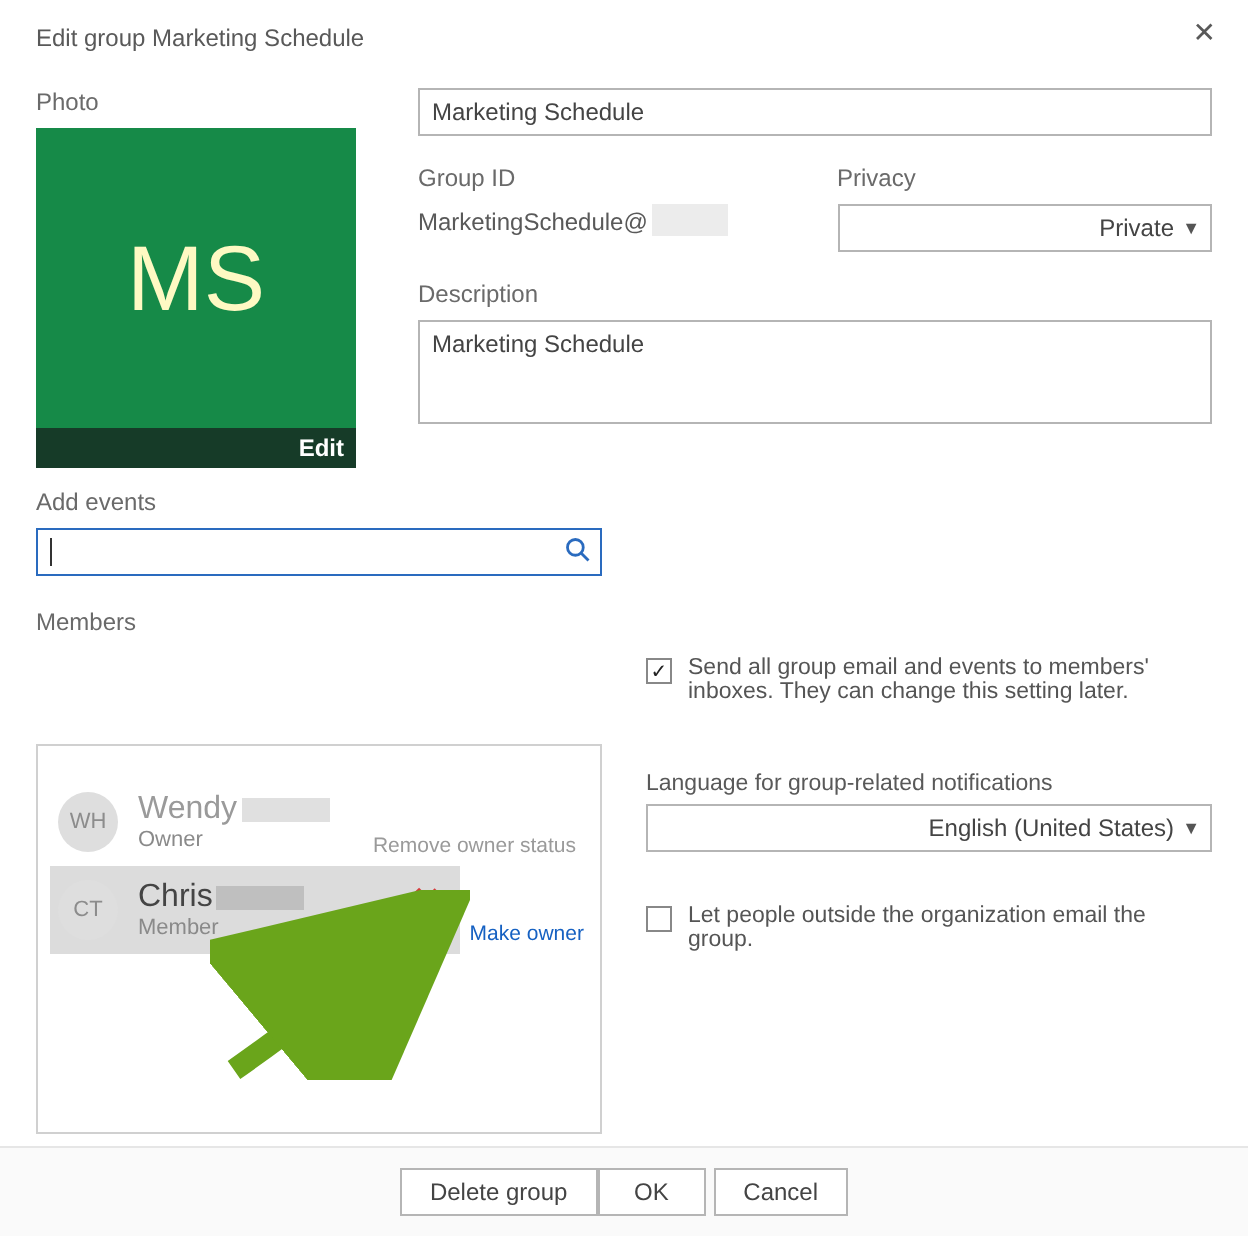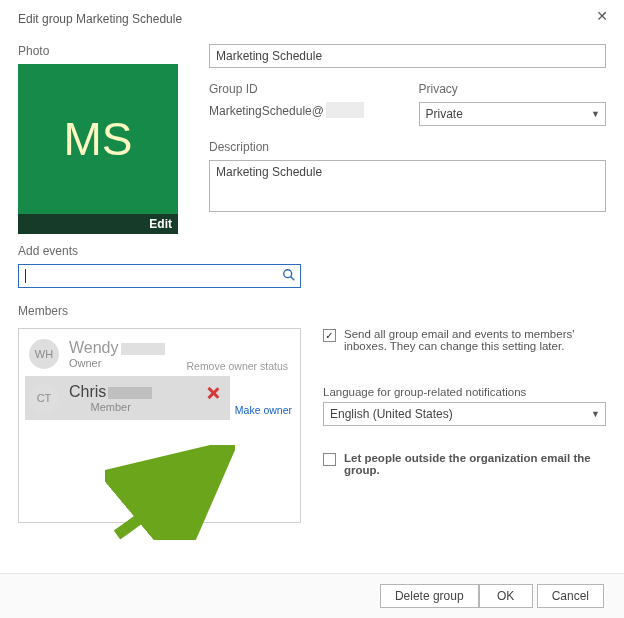--- a/index.html
+++ b/index.html
@@ -64,20 +64,21 @@
   .row .cell { flex: 1; }
   .group-id-line {
     display: flex; align-items: flex-end; gap: 2px;
     font-size: 12px; color: #595959;
   }
   .gid-blur {
     width: 38px; height: 16px; background: #ececec; display: inline-block;
   }
   .select-wrap {
     position: relative;
+    text-align: right;
   }
   .select-wrap .caret {
     position: absolute; right: 6px; top: 50%; transform: translateY(-50%);
     font-size: 9px; color: #555; pointer-events: none;
   }
   .section { padding: 6px 18px 0 18px; }
   .addpeople-box {
     border: 1px solid #2a6bbf;
     width: 283px; height: 24px;
     display: flex; align-items: center;
@@ -91,22 +92,23 @@
   .addpeople-box .sicon { font-size: 13px; color: #2a6bbf; cursor: pointer; }
   .cursor-bar {
     width: 1px; height: 14px; background: #333;
   }
   .members-row {
     display: flex; gap: 22px; padding: 0 18px; margin-top: 10px;
   }
   .members-box {
     border: 1px solid #d0d0d0;
     width: 283px; height: 195px;
-    padding: 3px 6px;
-    position: relative;
+    padding: 16px 6px;
+    position: relative;
+    margin-top: 44px;
   }
   .member {
     display: flex; align-items: center;
     padding: 4px 4px;
     position: relative;
     height: 44px;
   }
   .member .avatar {
     width: 30px; height: 30px; border-radius: 50%;
     background: #dedede; color: #8c8c8c;
@@ -114,21 +116,21 @@
     font-size: 11px; margin-right: 10px; flex-shrink: 0;
   }
   .member .info .mname { font-size: 16px; color: #444; }
   .member .info .mrole { font-size: 11px; color: #8a8a8a; }
   .member .action-text {
     position: absolute; right: 6px; bottom: 4px;
     font-size: 10.5px;
   }
   .member.owner .mname { color: #9a9a9a; }
   .member.owner .action-text { color: #9a9a9a; }
-  .member.sel { background: #dcdcdc; width: 205px; text-align: center; }
+  .member.sel { background: #dcdcdc; width: 205px; }
   .member.sel .action-text { color: #1661c2; right: -62px; }
   .member .remove-x {
     position: absolute; right: 10px; top: 10px;
     width: 14px; height: 14px; cursor: pointer;
   }
   .member .remove-x::before, .member .remove-x::after {
     content: ""; position: absolute; left: 6px; top: 0;
     width: 2.5px; height: 14px; background: #d63a3a;
   }
   .member .remove-x::before { transform: rotate(45deg); }
@@ -147,21 +149,21 @@
     display: flex; align-items: center; justify-content: center;
     font-size: 10px; color: #222; flex-shrink: 0; margin-top: 1px;
     cursor: pointer;
   }
   .cb.checked::after { content: "✓"; }
   .right-panel .plabel { color: #595959; margin-bottom: 4px; margin-top: 34px; }
   .footer {
     position: absolute; left: 0; right: 0; bottom: 0;
     border-top: 1px solid #e6e6e6;
     padding: 10px 20px;
-    display: flex; justify-content: flex-end; align-items: center;
+    display: flex; justify-content: center; align-items: center;
     background: #fafafa;
     margin-top: 20px;
   }
   .btn {
     border: 1px solid #b5b5b5; background: #fff;
     padding: 4px 14px; font-family: inherit; font-size: 12px;
     color: #444; cursor: pointer;
   }
   .footer .right-btns { display: flex; gap: 4px; }
   .annotation-arrow {
@@ -257,21 +259,21 @@
       <div class="cb checked"></div>
       <div>Send all group email and events to members' inboxes. They can change this setting later.</div>
     </div>
 
     <div class="plabel">Language for group-related notifications</div>
     <div class="select-wrap">
       <div class="text-input" style="padding-right:18px;">English (United States)</div>
       <span class="caret">▼</span>
     </div>
 
-    <div class="checkbox-row" style="margin-top:26px;font-weight:bold;">
+    <div class="checkbox-row" style="margin-top:26px;">
       <div class="cb"></div>
       <div>Let people outside the organization email the group.</div>
     </div>
   </div>
 </div>
 
 <svg class="annotation-arrow" width="130" height="95">
   <defs>
     <marker id="ah" markerWidth="12" markerHeight="12" refX="9" refY="6" orient="auto">
       <path d="M0,0 L12,6 L0,12 Z" fill="#6aa51b"></path>

